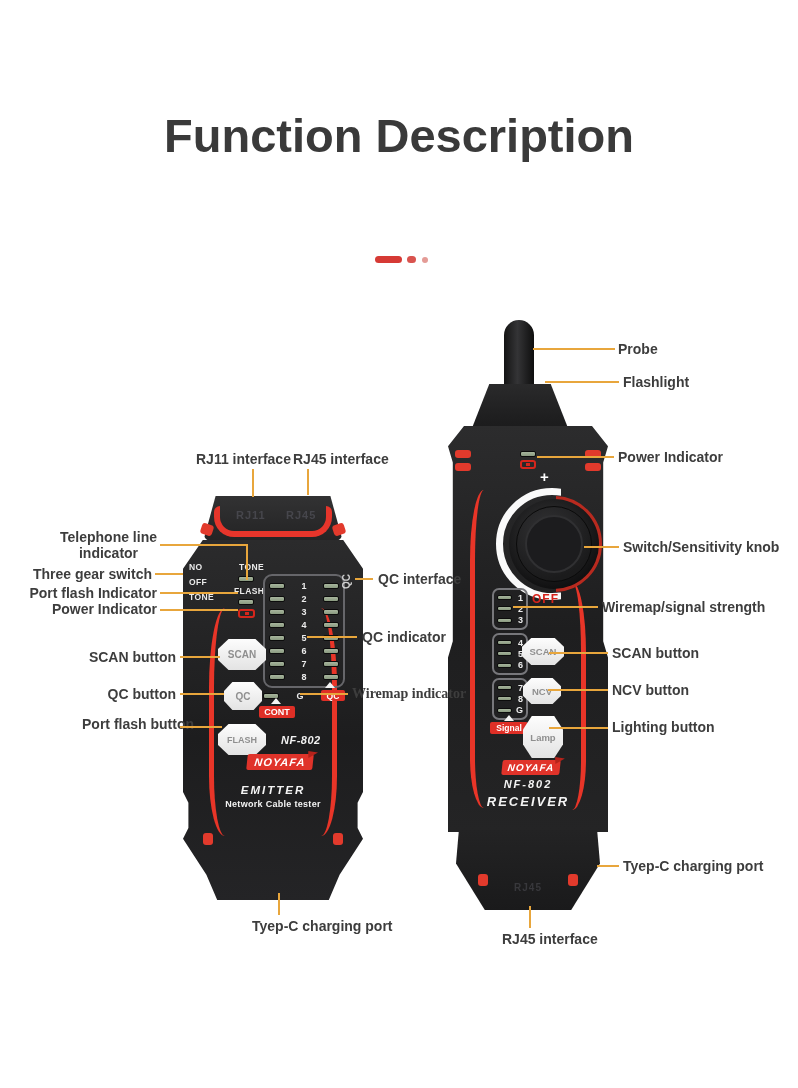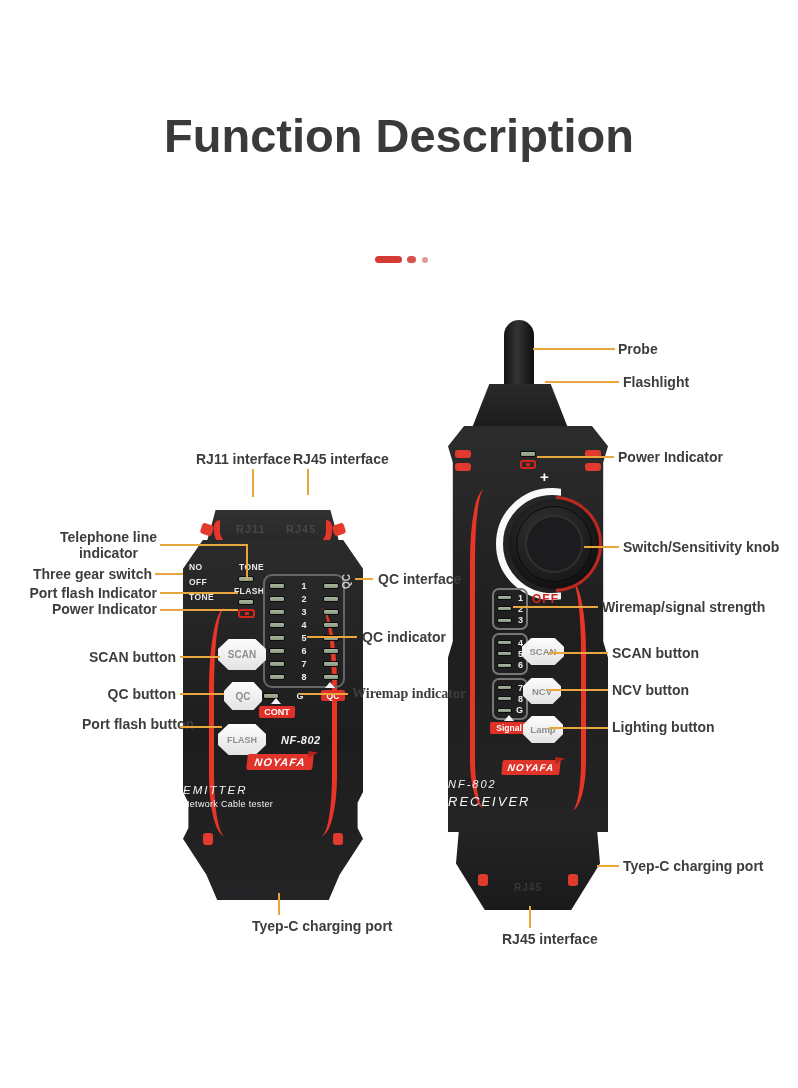--- a/index.html
+++ b/index.html
@@ -30,21 +30,21 @@
          display:flex; align-items:center; justify-content:center;
          clip-path:polygon(22% 0,78% 0,100% 32%,100% 68%,78% 100%,22% 100%,0 68%,0 32%); }
   .badge { position:absolute; background:#df2f26; color:#fff; font-weight:700;
            display:flex; align-items:center; justify-content:center; border-radius:2px; }
   .tri { position:absolute; width:0; height:0; border-left:5px solid transparent;
          border-right:5px solid transparent; border-bottom:6px solid #f5f5f5; }
   .accent { position:absolute; background:#e23a2c; border-radius:3px; }
   .stripe { position:absolute; }
 
   
-  .em-head { position:absolute; left:20px; top:14px; width:140px; height:46px;
+  .em-head { position:absolute; left:20px; top:0; width:140px; height:46px;
              background:linear-gradient(#323233,#232324);
              clip-path:polygon(9% 0,91% 0,100% 100%,0 100%); border-radius:10px; }
   .em-swoosh { position:absolute; left:11px; right:11px; top:10px; bottom:5px;
                border:6px solid #e6352b; border-top:none; border-radius:6px 6px 20px 20px; }
   .em-port { position:absolute; top:13px; color:#46464c; font-weight:700; font-size:11px; letter-spacing:1px; }
   .em-body { position:absolute; left:0; top:44px; width:180px; height:360px;
              background:linear-gradient(180deg,#2b2b2c,#1d1d1e 55%,#242426);
              clip-path:polygon(11% 0,89% 0,100% 8%,100% 70%,97% 73%,97% 80%,100% 83%,87% 93%,81% 100%,19% 100%,13% 93%,0 83%,3% 80%,3% 73%,0 70%,0 8%); }
   .em-matrix { position:absolute; left:80px; top:78px; width:82px; height:114px;
                border:2px solid #66666a; border-radius:9px; display:flex; flex-direction:column;
@@ -80,21 +80,21 @@
               background:radial-gradient(circle at 40% 32%, #323234, #1b1b1c 72%); border:1px solid #0a0a0a; }
   .knob-in { position:absolute; left:77px; top:195px; width:58px; height:58px; border-radius:50%;
              background:#1c1c1e; border:2px solid #303032; }
 
   .brand { position:absolute; background:#e0332a; border-radius:2px; transform:skewX(-6deg);
            color:#fff; font-weight:700; font-style:italic; display:flex; align-items:center; justify-content:center;
            letter-spacing:1px; }
   .brand .flag { position:absolute; right:-4px; top:-3px; width:10px; height:7px; background:#b5231b;
                  clip-path:polygon(0 0,100% 20%,10% 100%); }
   .model { position:absolute; color:#f2f2f2; font-weight:700; font-style:italic; font-size:11px; letter-spacing:.5px; }
-  .role  { position:absolute; left:0; right:0; color:#f4f4f4; font-weight:400; font-style:italic; letter-spacing:2px; }
+  .role  { position:absolute; left:0; right:0; text-align:center; color:#f4f4f4; font-weight:700; font-style:italic; letter-spacing:2px; }
 </style>
 </head>
 <body>
 
 <div class="canvas">
 
   <div class="title">Function Description</div>
   <div class="divider">
     <span class="dash"></span>
     <span class="dot1"></span>
@@ -266,21 +266,21 @@
       <div class="pin-row">
           <span class="led"></span>
           <span class="pin-num">G</span>
         </div>
     </div>
     <div class="tri" style="left:56px; top:395px;"></div>
     <div class="badge" style="left:42px; top:402px; width:38px; height:12px; font-size:8.5px;">Signal</div>
 
     <div class="btn" style="left:74px; top:318px; width:42px; height:27px; font-size:9.5px;">SCAN</div>
     <div class="btn" style="left:75px; top:358px; width:38px; height:26px; font-size:9.5px;">NCV</div>
-    <div class="btn" style="left:75px; top:396px; width:40px; height:27px; font-size:9.5px;">Lamp</div>
+    <div class="btn" style="left:75px; top:396px; width:40px; height:42px; font-size:9.5px;">Lamp</div>
 
     <div class="brand" style="left:54px; top:440px; width:58px; height:15px; font-size:10px;">
       <span>NOYAFA</span>
       <span class="flag"></span>
     </div>
     <div class="role" style="top:458px; font-size:11px;">NF-802</div>
     <div class="role" style="top:474px; font-size:13px;">RECEIVER</div>
   </div>
 
   <div class="label" style="left:196px; top:451px;">RJ11 interface</div>

